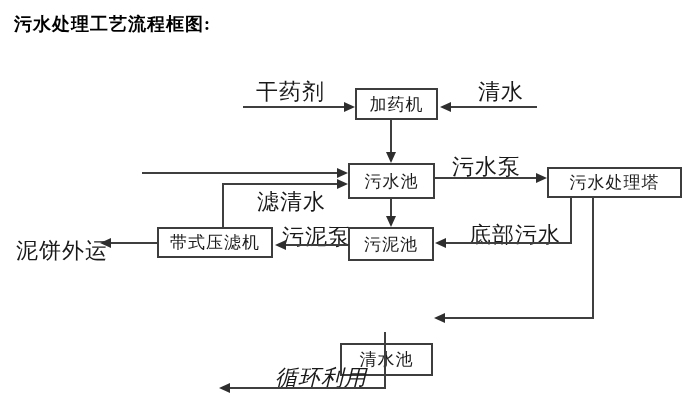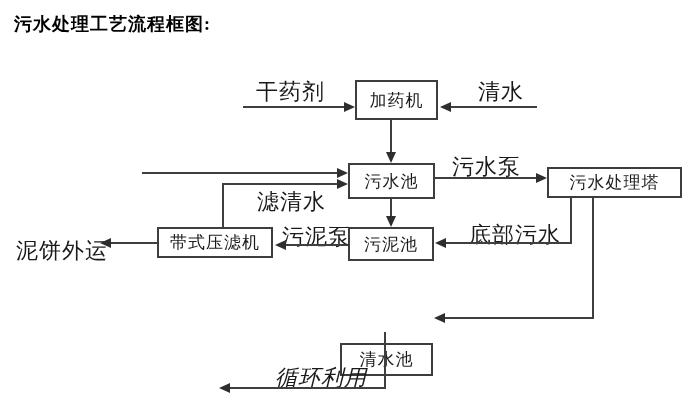--- a/index.html
+++ b/index.html
@@ -27,21 +27,21 @@
   .ar.left{border-top:5px solid transparent;border-bottom:5px solid transparent;border-right:11px solid #2e2e2e;}
   .ar.down{border-left:5px solid transparent;border-right:5px solid transparent;border-top:11px solid #2e2e2e;}
 </style>
 </head>
 <body>
 
 <div class="canvas">
 
   <div class="title">污水处理工艺流程框图:</div>
 
-  <div class="node" style="left:355px;top:80px;width:83px;height:40px;">加药机</div>
+  <div class="node" style="left:355px;top:88px;width:83px;height:32px;">加药机</div>
   <div class="node" style="left:348px;top:163px;width:87px;height:36px;">污水池</div>
   <div class="node" style="left:547px;top:167px;width:135px;height:31px;">污水处理塔</div>
   <div class="node" style="left:348px;top:227px;width:86px;height:34px;">污泥池</div>
   <div class="node" style="left:157px;top:227px;width:116px;height:31px;">带式压滤机</div>
   <div class="node" style="left:340px;top:299px;width:93px;height:33px;margin-top:44px;">清水池</div>
 
   <div class="lbl" style="left:256px;top:77px;">干药剂</div>
   <div class="hline" style="left:243px;top:106px;width:101px;"></div>
   <div class="ar right" style="left:344px;top:102px;"></div>
 

